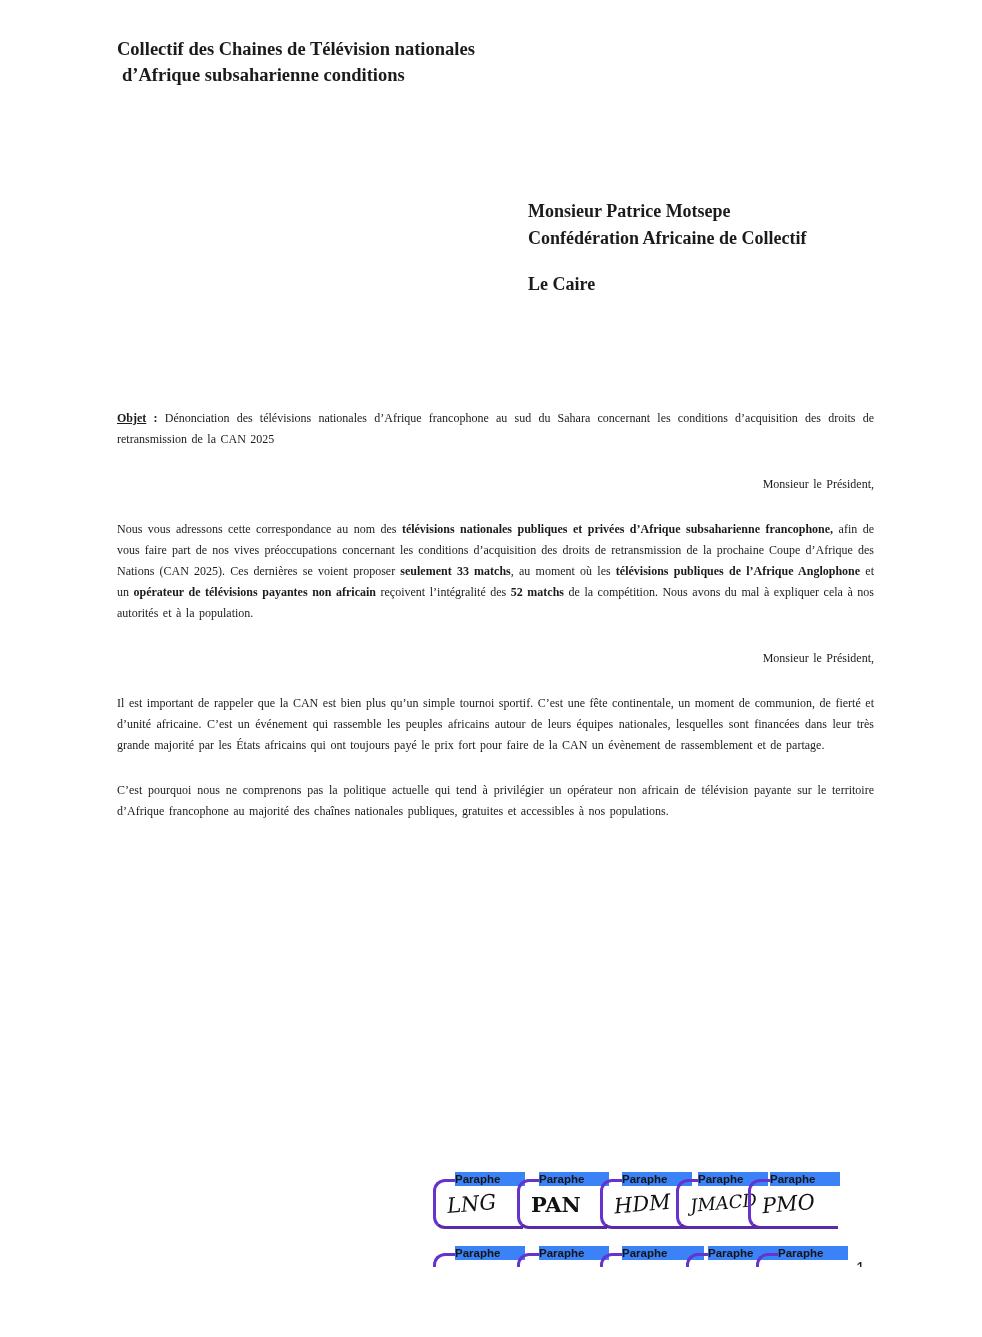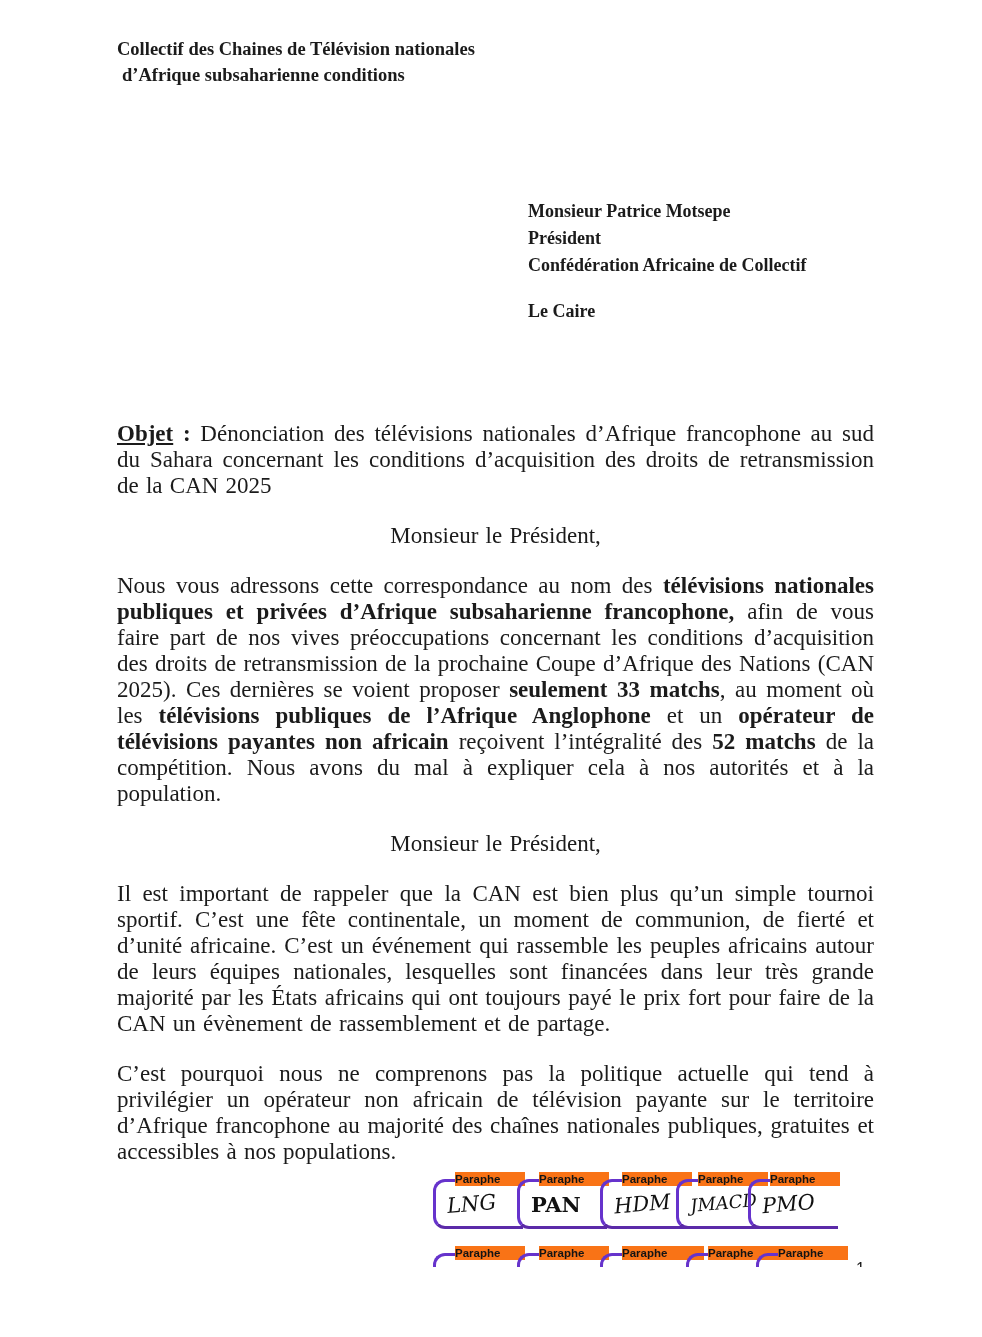--- a/index.html
+++ b/index.html
@@ -32,28 +32,28 @@
     font-weight: bold;
     font-size: 18px;
     line-height: 27px;
   }
   .recipient .city { margin-top: 19px; }
 
   
   .letter-body {
     position: absolute;
     left: 117px;
-    top: 421px;
+    top: 408px;
     width: 757px;
-    font-size: 23px;
-    line-height: 26px;
+    font-size: 12px;
+    line-height: 21px;
     word-spacing: 1.5px;
   }
   .letter-body p { margin: 0 0 24px 0; text-align: justify; }
-  .letter-body p.salutation { text-align: center; }
+  .letter-body p.salutation { text-align: right; }
 
   
   .stamp {
     position: absolute;
     width: 92px;
     height: 60px;
   }
   .stamp-box {
     position: absolute;
     left: 0; right: 2px; top: 7px; bottom: 3px;
@@ -61,21 +61,21 @@
     border-top: 3px solid #6633cc;
     border-bottom: 3px solid #5b2aa8;
     border-right: none;
     border-radius: 12px 0 0 12px;
   }
   .stamp-label {
     position: absolute;
     top: 0;
     left: 22px;
     right: 0;
-    background: #f97316;
+    background: #3b82f6;
     font-family: "Liberation Sans", sans-serif;
     font-size: 11.5px;
     font-weight: bold;
     color: #141414;
     line-height: 14px;
   }
   .stamp-initials {
     position: absolute;
     left: 14px;
     top: 20px;
@@ -101,21 +101,20 @@
 
 <div class="page">
 
   <div class="letter-header">
     <div class="line1">Collectif des Chaines de Télévision nationales</div>
     <div class="line2">d’Afrique subsaharienne conditions</div>
   </div>
 
   <div class="recipient">
     <div>Monsieur Patrice Motsepe</div>
-    <div>Président</div>
     <div>Confédération Africaine de Collectif</div>
     <div class="city">Le Caire</div>
   </div>
 
   <div class="letter-body">
     <p><span style="font-weight: bold; text-decoration: underline;">Objet</span><span style="font-weight: bold;"> : </span><span>Dénonciation des télévisions nationales d’Afrique francophone au sud du Sahara concernant les conditions d’acquisition des droits de retransmission de la CAN 2025</span></p>
     <p class="salutation">Monsieur le Président,</p>
     <p><span>Nous vous adressons cette correspondance au nom des </span><span style="font-weight: bold;">télévisions nationales publiques et privées d’Afrique subsaharienne francophone,</span><span> afin de vous faire part de nos vives préoccupations concernant les conditions d’acquisition des droits de retransmission de la prochaine Coupe d’Afrique des Nations (CAN 2025). Ces dernières se voient proposer </span><span style="font-weight: bold;">seulement 33 matchs</span><span>, au moment où les </span><span style="font-weight: bold;">télévisions publiques de l’Afrique Anglophone</span><span> et un </span><span style="font-weight: bold;">opérateur de télévisions payantes non africain</span><span> reçoivent l’intégralité des </span><span style="font-weight: bold;">52 matchs</span><span> de la compétition. Nous avons du mal à expliquer cela à nos autorités et à la population.</span></p>
     <p class="salutation">Monsieur le Président,</p>
     <p>Il est important de rappeler que la CAN est bien plus qu’un simple tournoi sportif. C’est une fête continentale, un moment de communion, de fierté et d’unité africaine. C’est un événement qui rassemble les peuples africains autour de leurs équipes nationales, lesquelles sont financées dans leur très grande majorité par les États africains qui ont toujours payé le prix fort pour faire de la CAN un évènement de rassemblement et de partage.</p>

